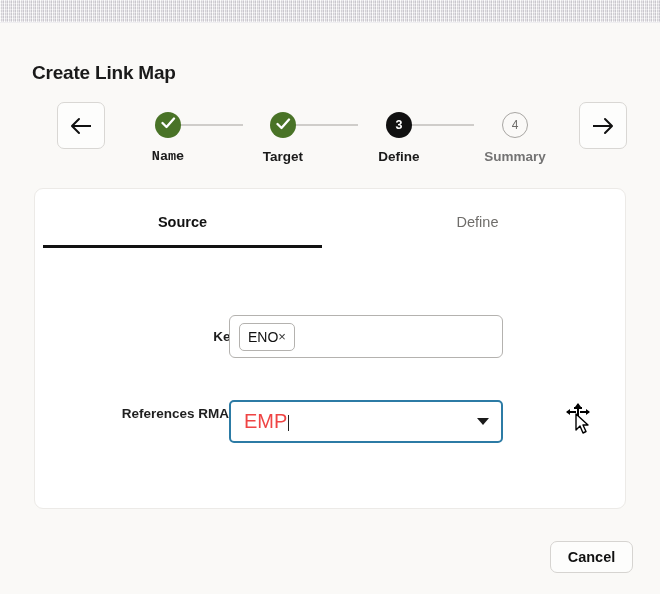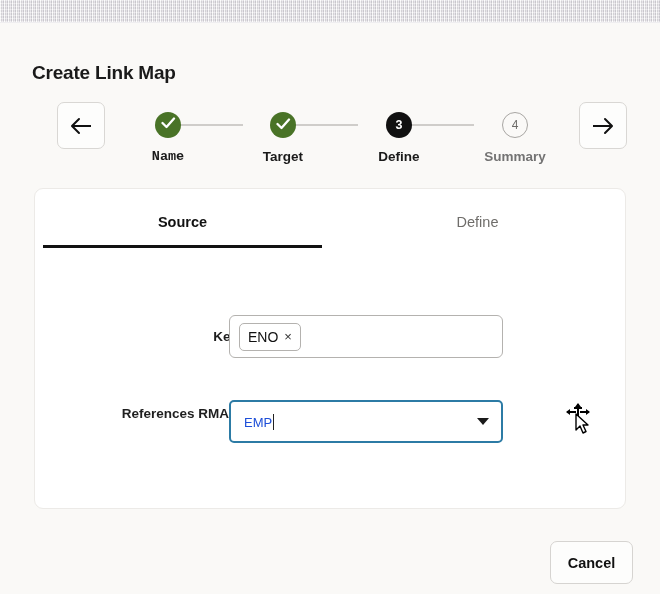--- a/index.html
+++ b/index.html
@@ -225,21 +225,20 @@
     border: 1px solid #b4b2af;
     border-radius: 6px;
     display: flex;
     align-items: center;
     padding-left: 9px;
     cursor: text;
   }
   .chip {
     display: inline-flex;
     align-items: center;
-    gap: 6px;
     height: 26px;
     padding: 0 8px;
     border: 1px solid #b4b2af;
     border-radius: 5px;
     background: #ffffff;
     font-size: 14px;
     color: #111111;
   }
   .chip .chip-x {
     font-size: 13px;
@@ -251,22 +250,22 @@
   .control.select {
     border: 2px solid #2c7ba5;
     border-radius: 5px;
     display: flex;
     align-items: center;
     padding: 0 12px 0 13px;
     cursor: text;
   }
   .select-value {
     flex: 1;
-    font-size: 13px;
-    color: #1d4ed8;
+    font-size: 20px;
+    color: #ef4444;
     position: relative;
   }
   .caret-text {
     display: inline-block;
     width: 1px;
     height: 16px;
     background: #222;
     vertical-align: -3px;
     margin-left: 1px;
   }
@@ -284,21 +283,21 @@
     left: 0;
     top: 507px;
     width: 660px;
     height: 60px;
   }
   .cancel-btn {
     position: absolute;
     right: 27px;
     top: 0;
     min-width: 83px;
-    height: 43px;
+    height: 32px;
     padding: 0 16px;
     border: 1px solid #d6d4d1;
     border-radius: 7px;
     background: #fdfdfc;
     font-family: "Liberation Sans", sans-serif;
     font-size: 14.5px;
     font-weight: bold;
     color: #111111;
     cursor: pointer;
   }

